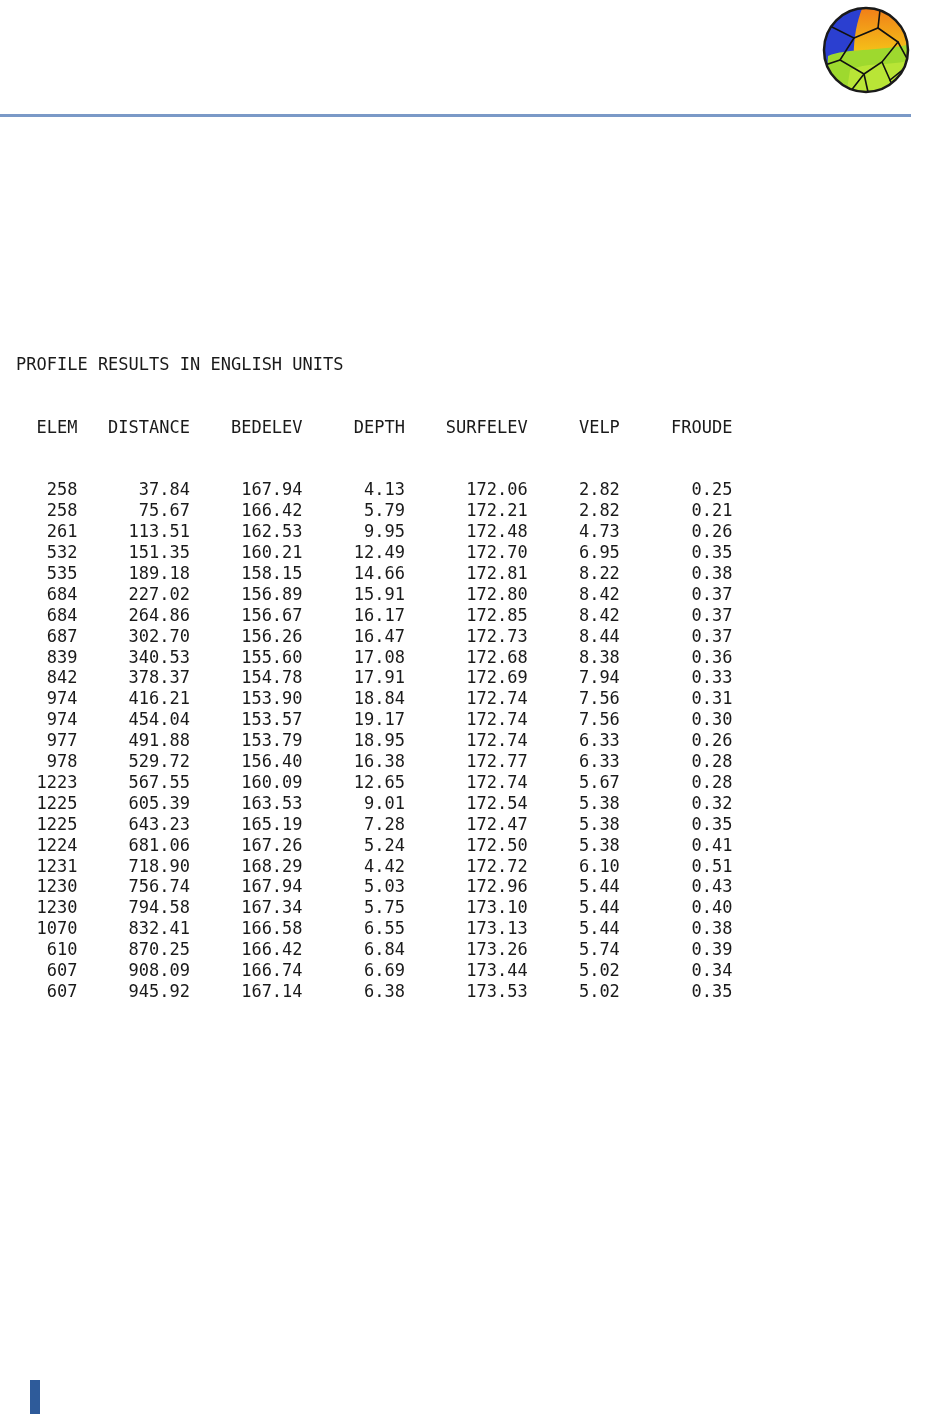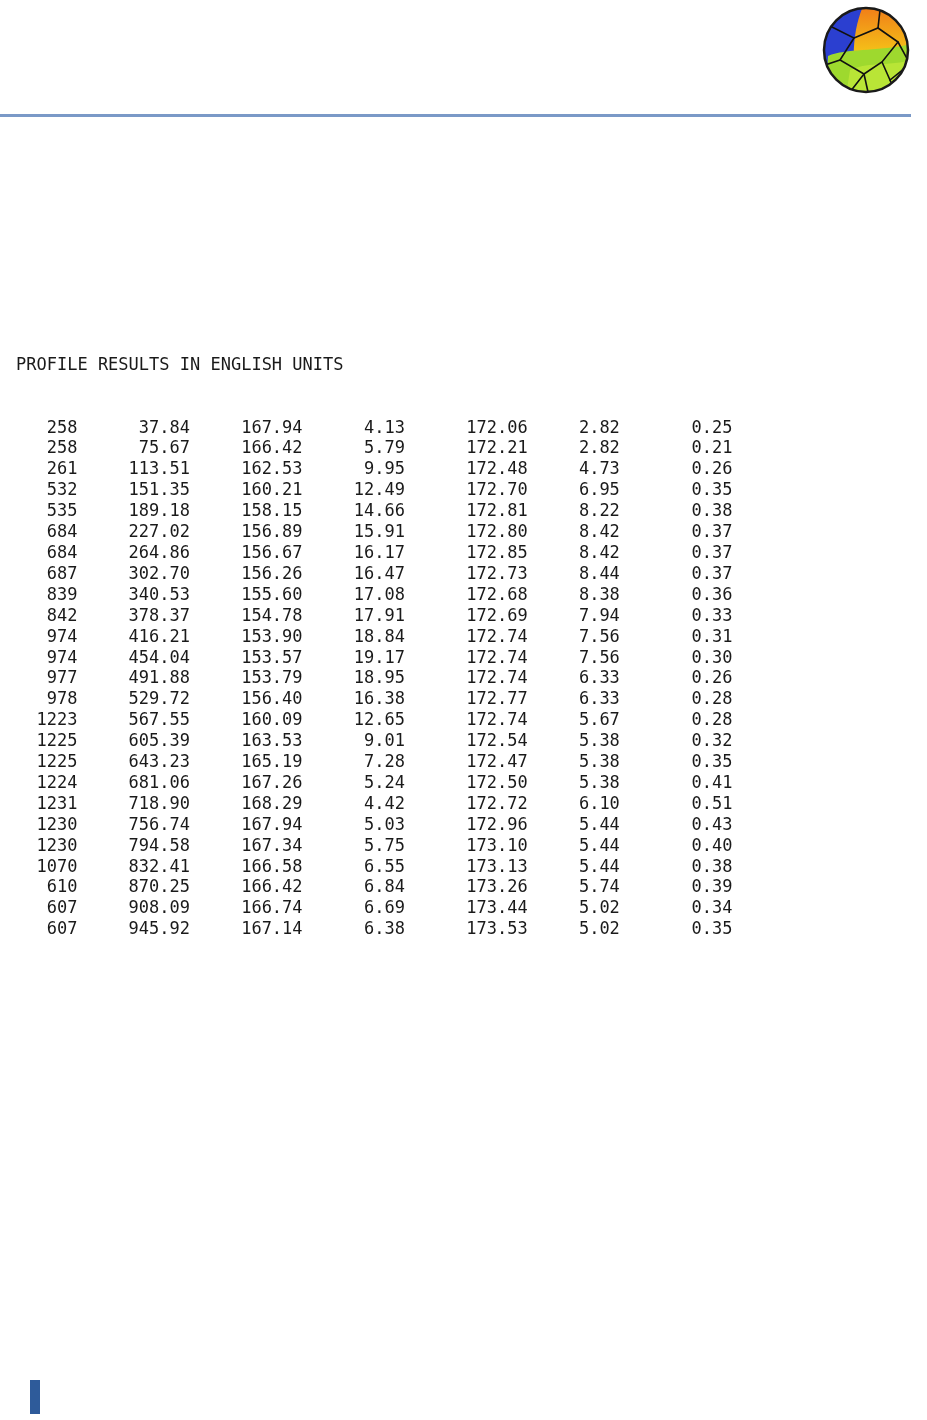--- a/index.html
+++ b/index.html
@@ -99,16 +99,17 @@
           <path d="M44,70 L48,88"></path>
         </g>
       </g>
       <circle cx="46" cy="46" r="42" fill="none" stroke="#1a1a1a" stroke-width="2.5"></circle>
     </svg>
   </div>
 </div>
 
 <div class="report">
   <div class="line">PROFILE RESULTS IN ENGLISH UNITS</div>
+  <div class="line" id="report-header-line">  ELEM   DISTANCE    BEDELEV     DEPTH    SURFELEV     VELP     FROUDE</div>
   <div id="report-rows"><div class="line">   258      37.84     167.94      4.13      172.06     2.82       0.25</div><div class="line">   258      75.67     166.42      5.79      172.21     2.82       0.21</div><div class="line">   261     113.51     162.53      9.95      172.48     4.73       0.26</div><div class="line">   532     151.35     160.21     12.49      172.70     6.95       0.35</div><div class="line">   535     189.18     158.15     14.66      172.81     8.22       0.38</div><div class="line">   684     227.02     156.89     15.91      172.80     8.42       0.37</div><div class="line">   684     264.86     156.67     16.17      172.85     8.42       0.37</div><div class="line">   687     302.70     156.26     16.47      172.73     8.44       0.37</div><div class="line">   839     340.53     155.60     17.08      172.68     8.38       0.36</div><div class="line">   842     378.37     154.78     17.91      172.69     7.94       0.33</div><div class="line">   974     416.21     153.90     18.84      172.74     7.56       0.31</div><div class="line">   974     454.04     153.57     19.17      172.74     7.56       0.30</div><div class="line">   977     491.88     153.79     18.95      172.74     6.33       0.26</div><div class="line">   978     529.72     156.40     16.38      172.77     6.33       0.28</div><div class="line">  1223     567.55     160.09     12.65      172.74     5.67       0.28</div><div class="line">  1225     605.39     163.53      9.01      172.54     5.38       0.32</div><div class="line">  1225     643.23     165.19      7.28      172.47     5.38       0.35</div><div class="line">  1224     681.06     167.26      5.24      172.50     5.38       0.41</div><div class="line">  1231     718.90     168.29      4.42      172.72     6.10       0.51</div><div class="line">  1230     756.74     167.94      5.03      172.96     5.44       0.43</div><div class="line">  1230     794.58     167.34      5.75      173.10     5.44       0.40</div><div class="line">  1070     832.41     166.58      6.55      173.13     5.44       0.38</div><div class="line">   610     870.25     166.42      6.84      173.26     5.74       0.39</div><div class="line">   607     908.09     166.74      6.69      173.44     5.02       0.34</div><div class="line">   607     945.92     167.14      6.38      173.53     5.02       0.35</div></div>
 </div>
 
 <div class="footer-mark"></div>
 
 </body></html>

